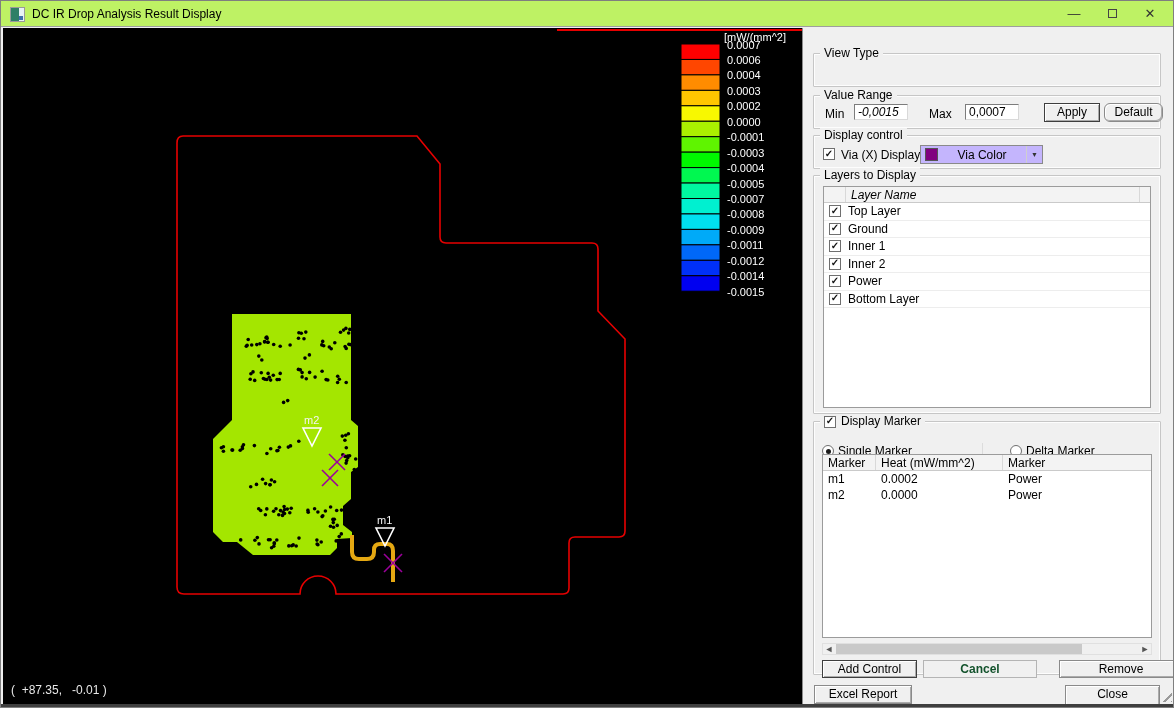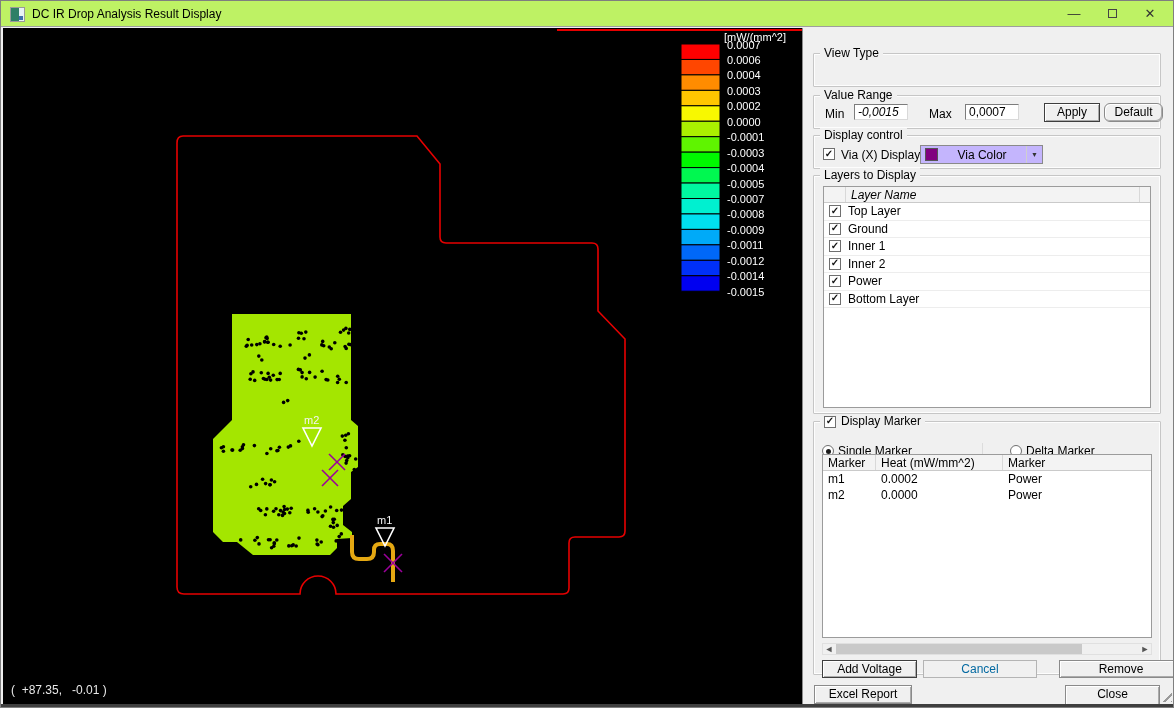--- a/index.html
+++ b/index.html
@@ -40,21 +40,21 @@
   .checkbox { width:12px; height:12px; border:1px solid #6f6f6f; background:#fff; display:inline-flex;
               align-items:center; justify-content:center; font-size:10px; font-weight:bold; color:#111;
               line-height:10px; flex:0 0 auto; }
   .checkbox .glyph { display:none; margin-top:-1px; }
   .checkbox.checked .glyph { display:block; }
   .tb { position:absolute; background:#fff; border:1px solid #7c7c7c; border-right-color:#d9d9d9;
         border-bottom-color:#d9d9d9; font:12px "Liberation Sans", sans-serif; padding:0 3px; height:16px; }
   .btn { position:absolute; background:#f0f0f0; border:1px solid #8a8a8a; text-align:center;
          font:12px "Liberation Sans", sans-serif; box-shadow:inset 1px 1px 0 #ffffff, inset -1px -1px 0 #ababab; }
   .btn.default { border-color:#3e3e3e; }
-  .btn.disabled { color:#0369a1; border-color:#b4b4b4; box-shadow:none; }
+  .btn.disabled { color:#14532d; border-color:#b4b4b4; box-shadow:none;font-weight:bold; }
   
   #vt-options { display:flex; gap:7px; padding:12px 0 0 7px; }
   
   .combo { position:absolute; left:106px; top:9px; width:123px; height:19px; background:#c4b5fd;
            border:1px solid #8a8a8a; display:flex; align-items:center; }
   .combo .swatch { width:13px; height:13px; margin-left:4px; border:1px solid #555; }
   .combo .combo-label { flex:1; text-align:center; font-size:12px; }
   .combo .combo-arrow { width:16px; height:17px; border-left:1px solid #cfcfcf; font-size:7px; color:#333;
            display:flex; align-items:center; justify-content:center; }
   
@@ -446,21 +446,21 @@
               <span class="tc" style="width: 127px;">0.0000</span>
               <span class="tc" style="width: auto;">Power</span>
             </div>
           </div>
       </div>
       <div class="hscroll" style="top:221px;">
         <span class="arrow">◄</span>
         <span class="thumb" style="width:246px;margin-left:1px;"></span>
         <span class="arrow" style="margin-left:auto;">►</span>
       </div>
-      <div class="btn default" style="left:8px;top:238px;width:95px;height:18px;line-height:16px;">Add Voltage</div>
+      <div class="btn default" style="left:8px;top:238px;width:95px;height:18px;line-height:16px;">Add Control</div>
       <div class="btn disabled" style="left:109px;top:238px;width:114px;height:18px;line-height:16px;">Cancel</div>
       <div class="btn" style="left:245px;top:238px;width:124px;height:18px;line-height:16px;">Remove</div>
     </div>
 
     <div class="btn" style="left:11px;top:657px;width:98px;height:19px;line-height:17px;">Excel Report</div>
     <div class="btn" style="left:262px;top:657px;width:95px;height:36px;line-height:17px;">Close</div>
     <div class="resize-grip"></div>
   </div>
 </div>
 

